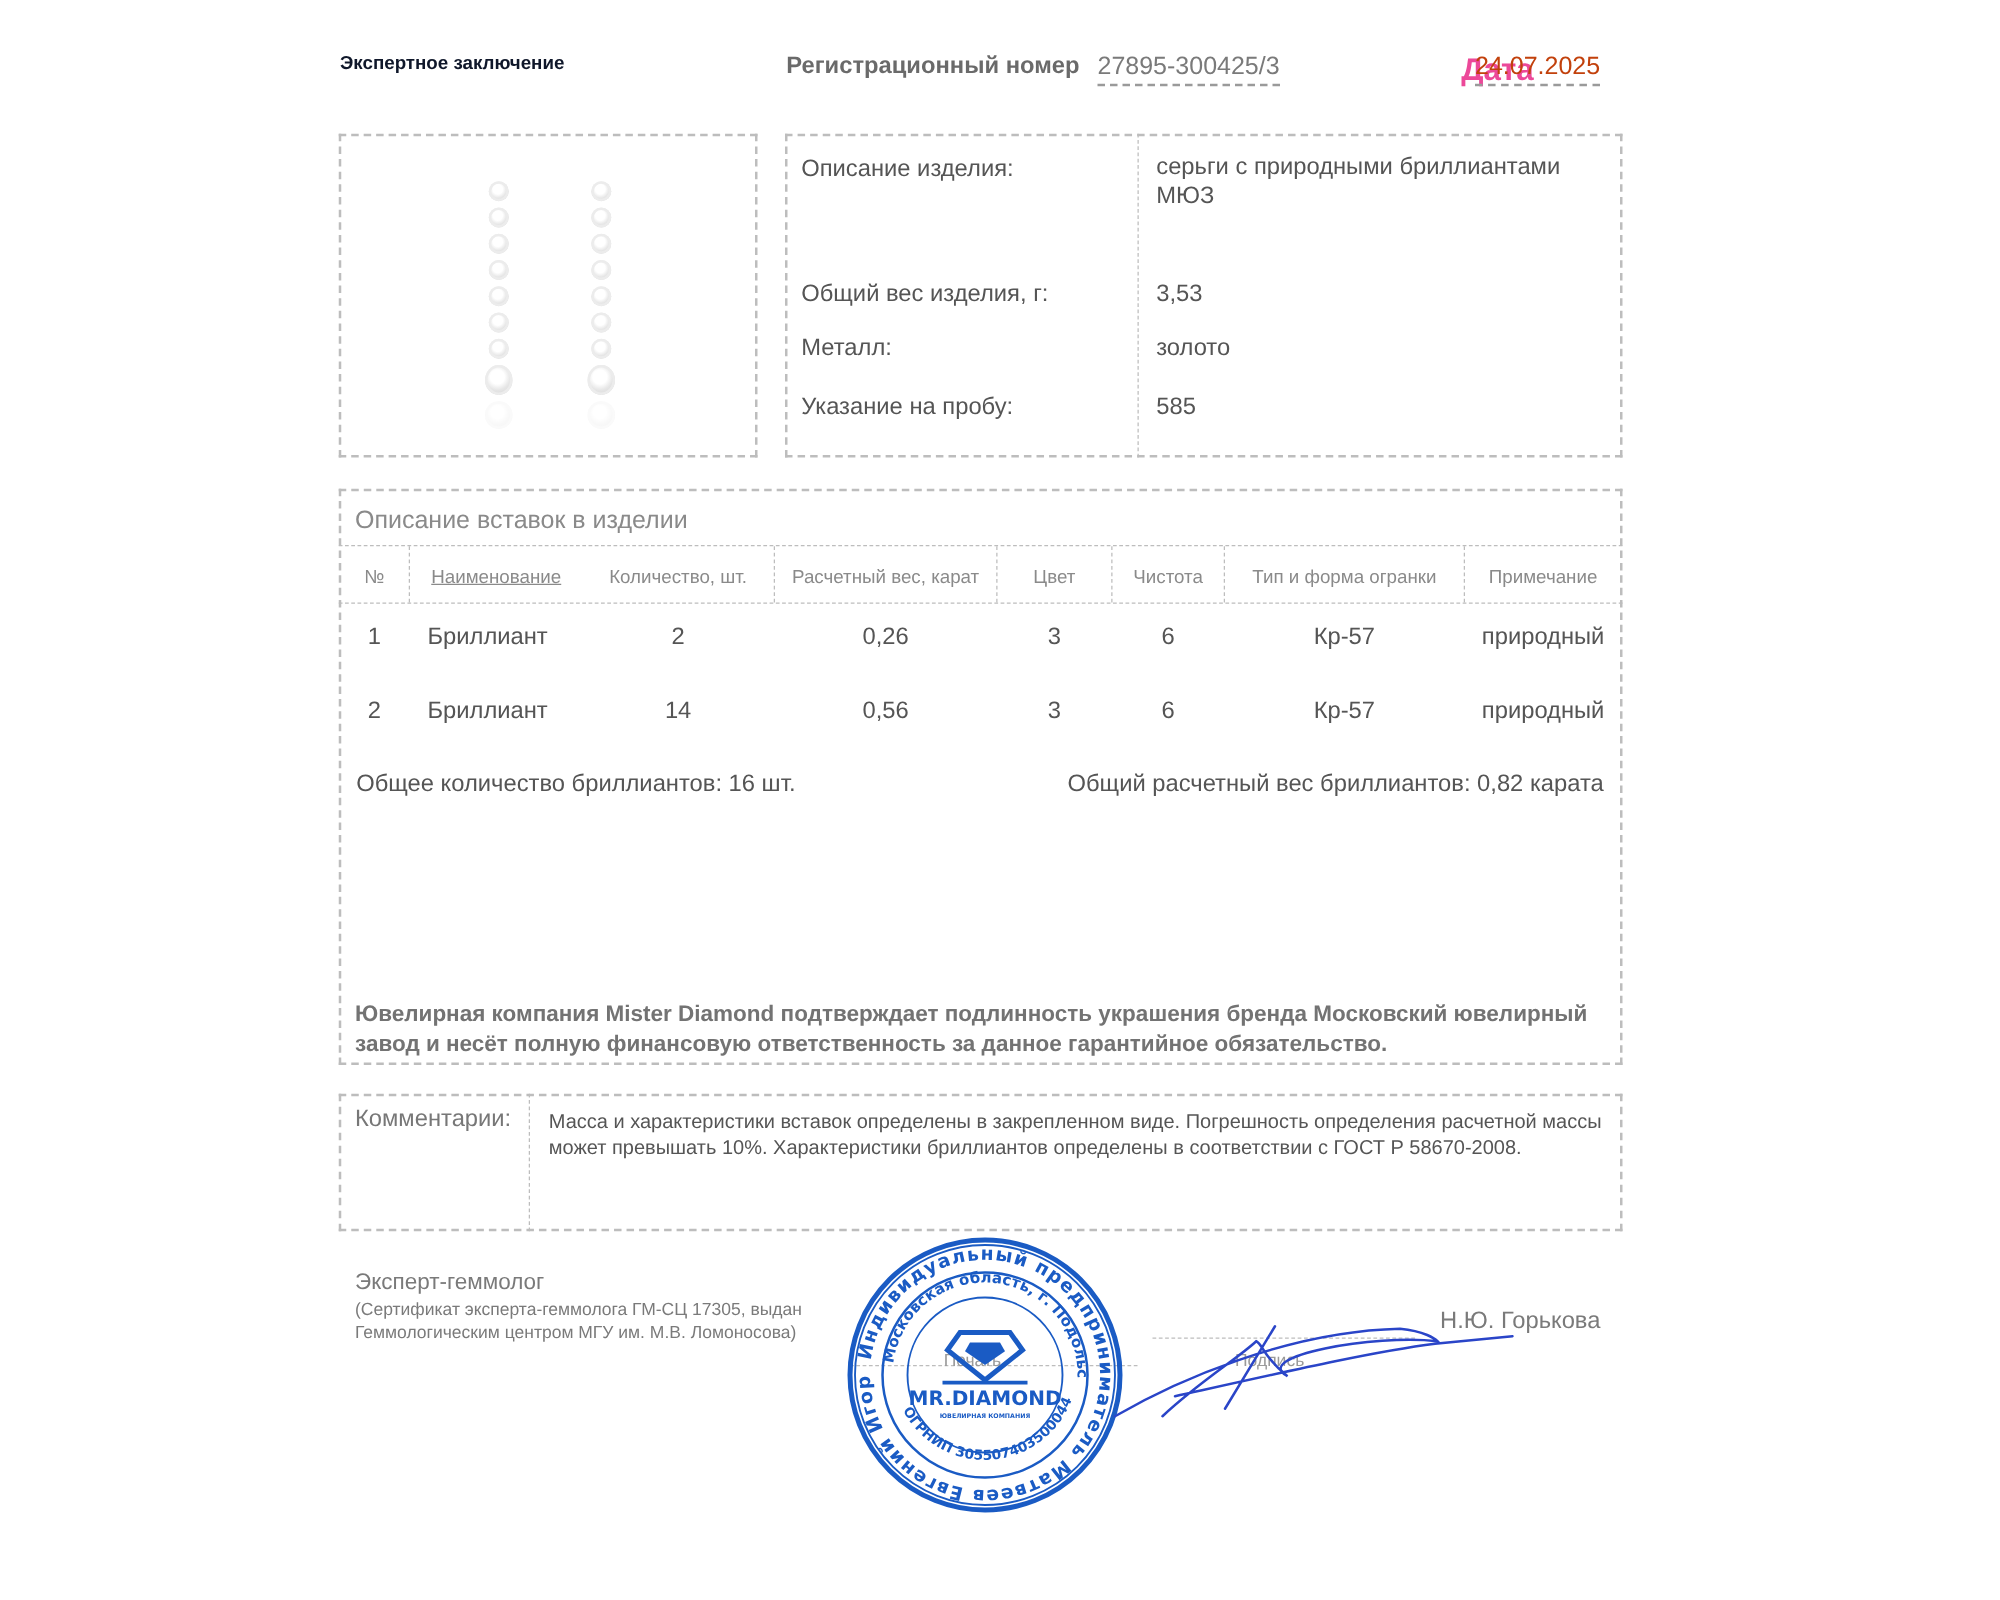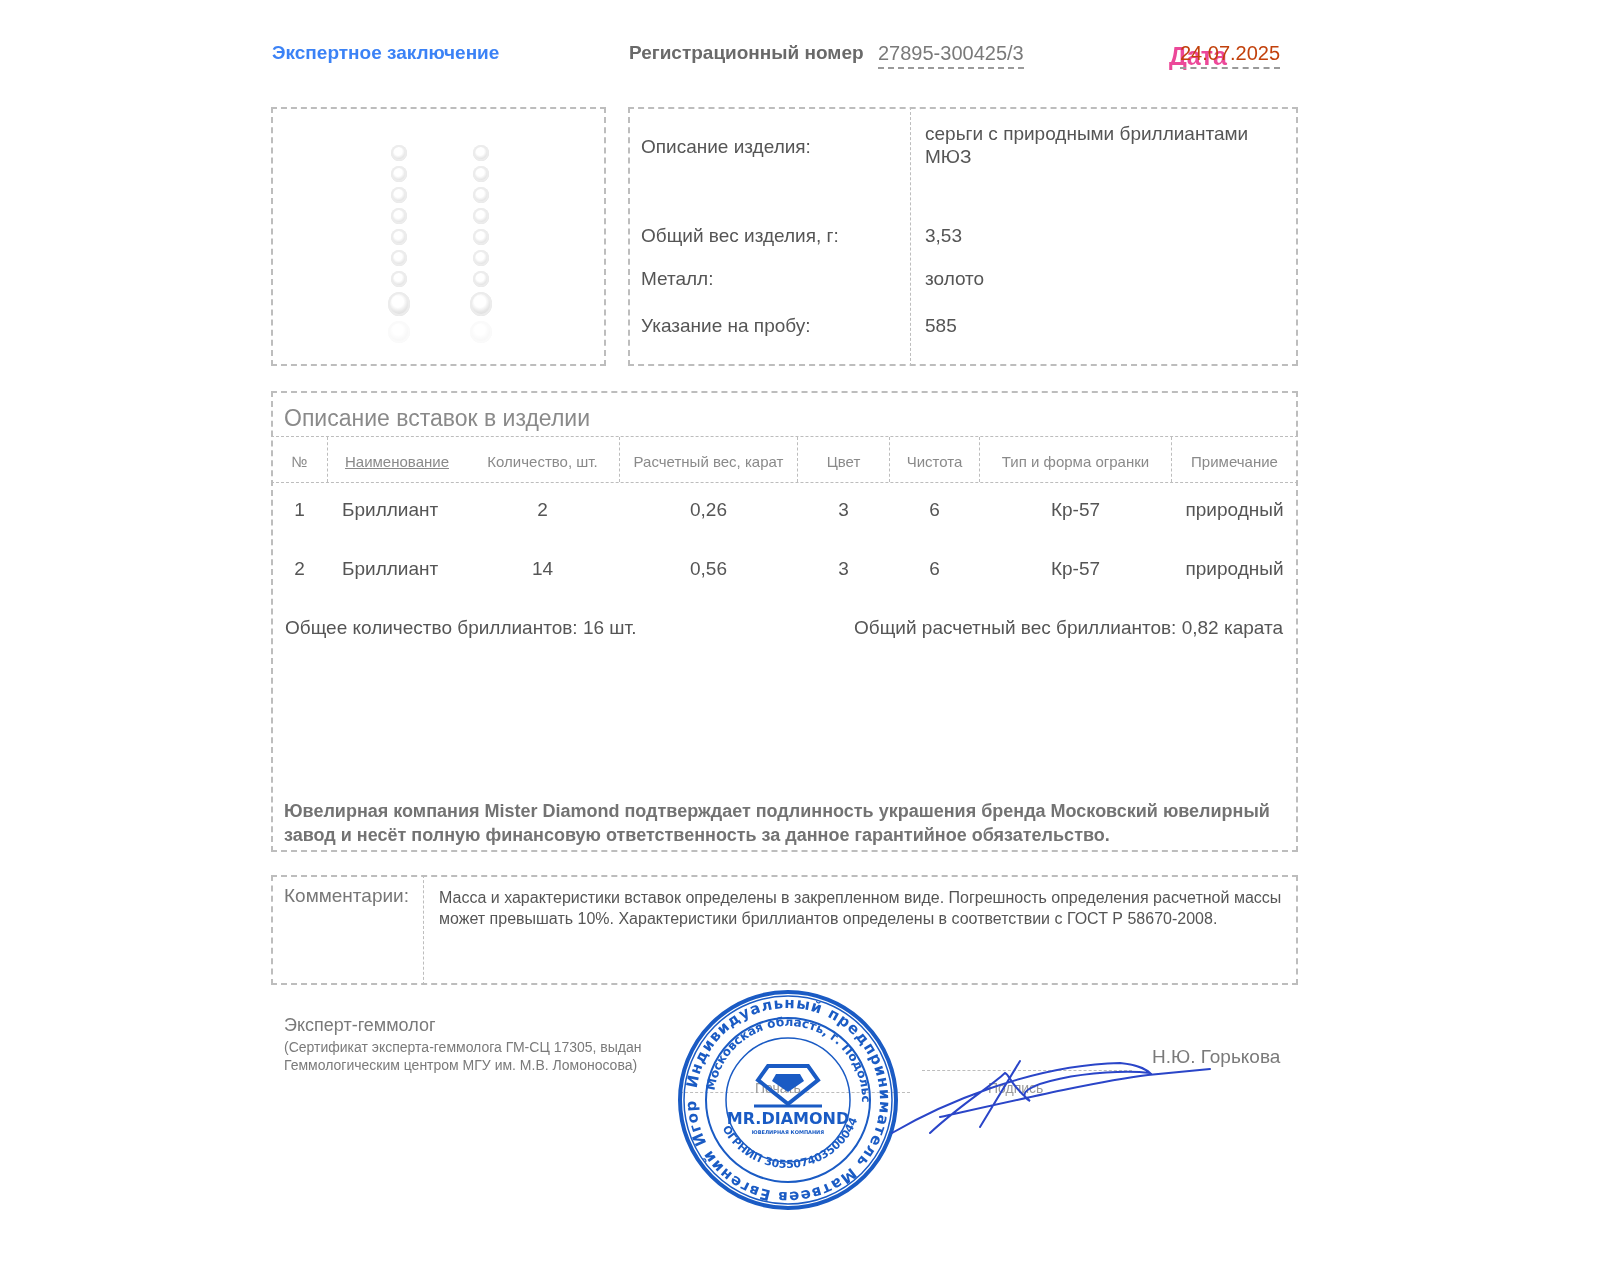--- a/index.html
+++ b/index.html
@@ -2,21 +2,21 @@
 <html><head>
 <meta charset="utf-8">
 <style>
   html, body { margin: 0; padding: 0; background: #ffffff; }
   body { width: 1600px; height: 1280px; position: relative; overflow: hidden;
          font-family: "Liberation Sans", "DejaVu Sans", sans-serif; color: #555; }
   .abs { position: absolute; }
   .dash { border: 2px dashed #bdbdbd; box-sizing: border-box; }
 
   
-  .hdr-title { left: 272px; top: 42px; font-size: 19px; font-weight: bold; color: #3b82f6; }
+  .hdr-title { left: 272px; top: 42px; font-size: 15px; font-weight: bold; color: #0f172a; }
   .hdr-reg-label { left: 629px; top: 42px; font-size: 19px; font-weight: bold; color: #6a6a6a; }
   .hdr-reg-value { left: 878px; top: 42px; font-size: 20px; color: #7a7a7a; border-bottom: 2px dashed #9a9a9a; padding-bottom: 2px; }
   .hdr-date-label { left: 1169px; top: 42px; font-size: 25px; font-weight: bold; color: #ec4899; }
   .hdr-date-value { left: 1180px; top: 42px; font-size: 20px; color: #c2410c; border-bottom: 2px dashed #9a9a9a; padding-bottom: 2px; }
 
   
   .photo-box { left: 271px; top: 107px; width: 335px; height: 259px; }
   .earring { position: absolute; width: 26px; }
   .bead { width: 16px; height: 16px; border-radius: 50%; margin: 0 auto 5px;
           background: radial-gradient(circle at 45% 40%, #ffffff 0 30%, #e6e6e6 55%, #cfcfcf 100%);
@@ -25,21 +25,21 @@
   .bead.reflect { opacity: .25; width: 22px; height: 22px; }
 
   
   .info-box { left: 628px; top: 107px; width: 670px; height: 259px; }
   .info-divider { left: 910px; top: 107px; height: 259px; width: 0; border-left: 1px dashed #bdbdbd; }
   .info-label { font-size: 19px; color: #555; }
   .info-value { font-size: 19px; color: #555; }
 
   
   .inserts-box { left: 271px; top: 391px; width: 1027px; height: 461px; }
-  .inserts-title { left: 284px; top: 405px; font-size: 23px; color: #8a8a8a; }
+  .inserts-title { left: 284px; top: 405px; font-size: 20px; color: #8a8a8a; }
   .tbl-line { left: 271px; width: 1027px; height: 0; border-top: 1px dashed #bdbdbd; }
   .col-line { top: 437px; height: 45px; width: 0; border-left: 1px dashed #bdbdbd; }
   .th { top: 453px; font-size: 15px; color: #8a8a8a; text-align: center; white-space: nowrap; }
   .td { font-size: 19px; color: #555; text-align: center; white-space: nowrap; }
   .td.left { text-align: left; }
   .totals { top: 617px; font-size: 19px; color: #555; }
   .guarantee { left: 284px; top: 799px; width: 1000px; font-size: 18px; font-weight: bold; color: #737373; line-height: 24px; }
 
   
   .comments-box { left: 271px; top: 875px; width: 1027px; height: 110px; }
@@ -88,21 +88,21 @@
       <div class="bead"></div>
       <div class="bead"></div>
     <div class="bead big"></div>
       <div class="bead reflect"></div>
   </div>
 </div>
 
 <div class="abs dash info-box"></div>
 <div class="abs info-divider"></div>
 
-<div class="abs info-label" style="left:641px; top:136px;">Описание изделия:</div>
+<div class="abs info-label" style="left:641px; top:125px;">Описание изделия:</div>
 <div class="abs info-value" style="left:925px; top:122px; width:360px; line-height:23px;">серьги с природными бриллиантами МЮЗ</div>
 <div class="abs info-label" style="left:641px; top:225px;">Общий вес изделия, г:</div>
 <div class="abs info-value" style="left:925px; top:225px;">3,53</div>
 <div class="abs info-label" style="left:641px; top:268px;">Металл:</div>
 <div class="abs info-value" style="left:925px; top:268px;">золото</div>
 <div class="abs info-label" style="left:641px; top:315px;">Указание на пробу:</div>
 <div class="abs info-value" style="left:925px; top:315px;">585</div>
 
 <div class="abs dash inserts-box"></div>
 <div class="abs inserts-title">Описание вставок в изделии</div>

